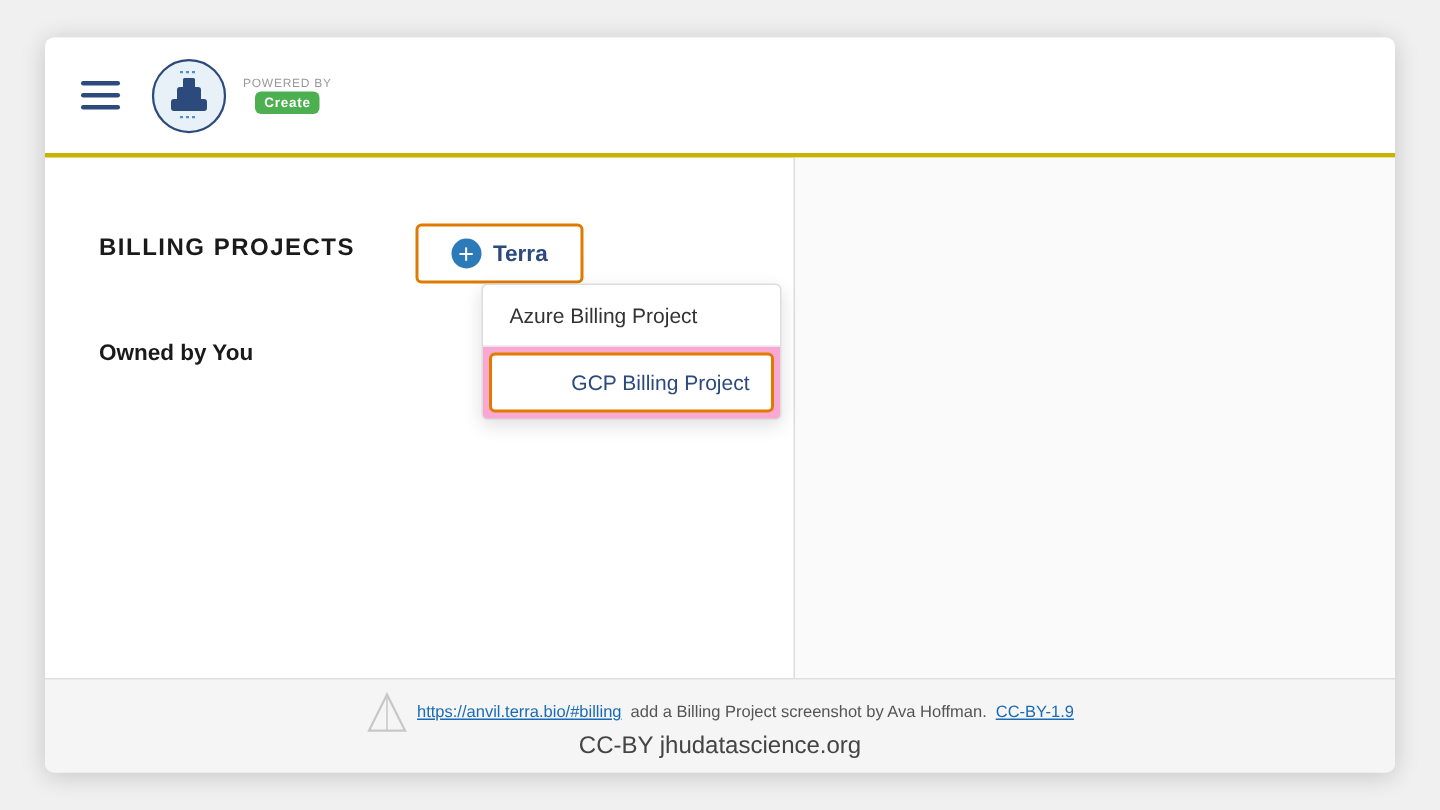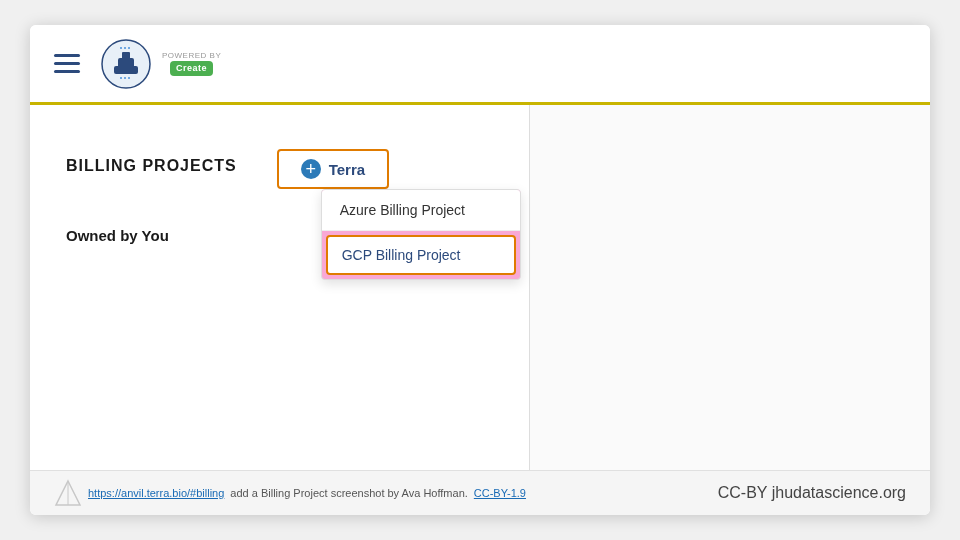--- a/index.html
+++ b/index.html
@@ -180,20 +180,21 @@
       background: #fff;
     }
 
     .dropdown-item.highlighted {
       border: 2.5px solid #e07b00;
       color: #2c4a7c;
       font-weight: 500;
       margin: 4px;
       border-radius: 4px;
       padding: 10px 14px;
+      text-align: right;
     }
 
     .dropdown-item.azure {
       padding: 12px 18px;
       border-bottom: 1px solid #eee;
     }
 
     
     .section-item {
       display: flex;
@@ -223,20 +224,21 @@
     
     .footer {
       background: #f5f5f5;
       border-top: 1px solid #e0e0e0;
       padding: 8px 24px;
       display: flex;
       align-items: center;
       justify-content: space-between;
       font-size: 11px;
       color: #555;
+      flex-direction: column;
     }
 
     .footer-left {
       display: flex;
       align-items: center;
       gap: 6px;
     }
 
     .footer-logo {
       width: 28px;

